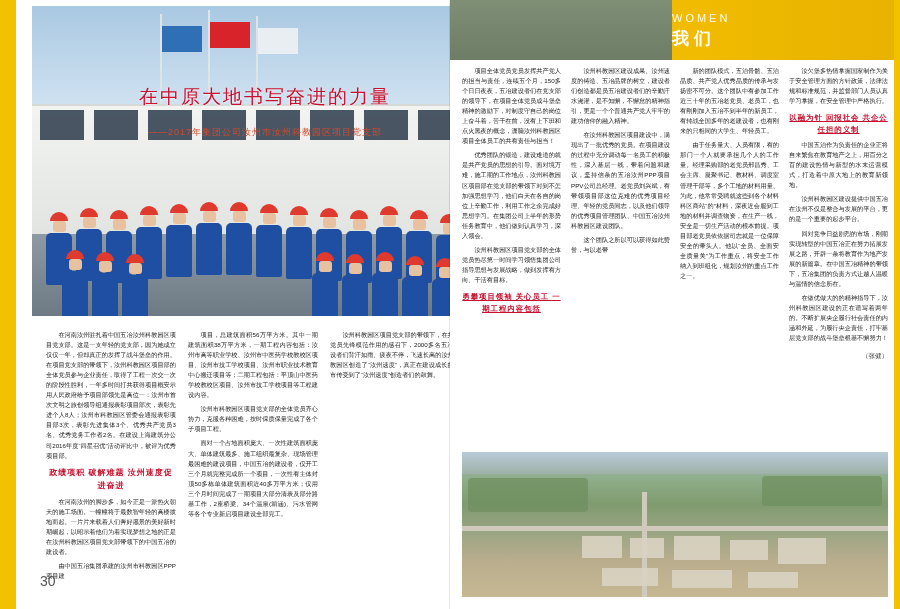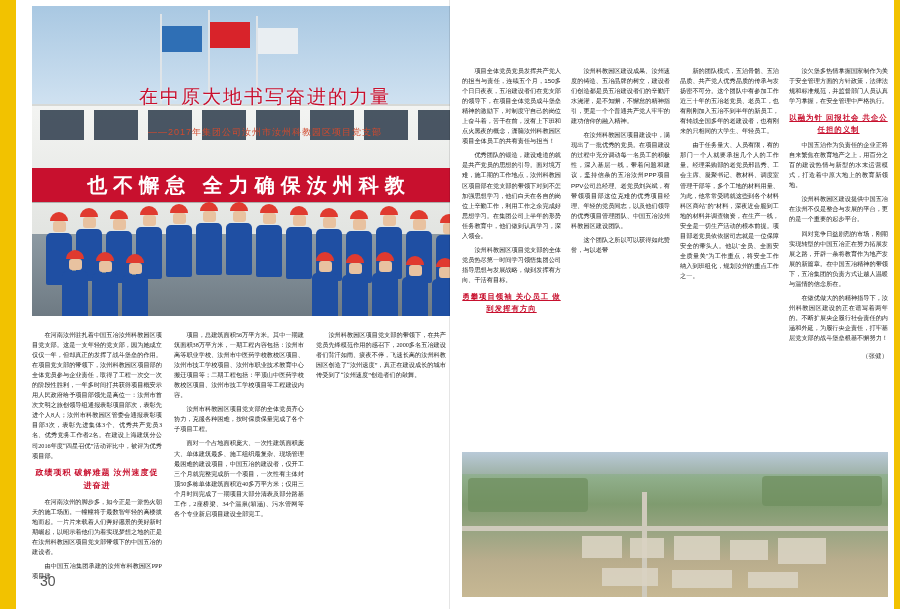--- a/index.html
+++ b/index.html
@@ -43,22 +43,22 @@
   .worker .helmet{width:18px;height:9px;border-radius:9px 9px 0 0;background:#e03a2f;margin:0 auto;}
   .worker .face{width:13px;height:11px;border-radius:3px;background:#e8c2a0;margin:0 auto;}
   .worker .body{width:26px;height:52px;background:#1f4fa3;border-radius:5px 5px 2px 2px;margin-top:1px;}
   
   .headline{position:absolute;left:16px;top:78px;width:434px;text-align:center;}
   .headline .t1{font-size:19px;font-weight:normal;color:#c8102e;letter-spacing:2px;
     text-shadow:0 1px 2px rgba(255,255,255,.85);}
   .headline .t2{margin-top:16px;font-size:9px;color:#d04a2e;letter-spacing:1px;}
 
   
-  .left-cols{position:absolute;left:16px;top:330px;width:414px;height:250px;
-    display:flex;gap:12px;font-family:Liberation Serif, serif;}
+  .left-cols{position:absolute;left:30px;top:330px;width:414px;height:250px;
+    display:flex;gap:12px;}
   .lcol{width:130px;font-size:6.2px;line-height:1.62;color:#222;text-align:justify;}
   .lcol p{margin:0 0 4px 0;text-indent:2em;}
   .sub-head{display:block;text-align:center;color:#c8102e;font-weight:bold;
     font-size:8px;letter-spacing:1px;margin:6px 0 4px;}
   .pagenum{position:absolute;left:24px;bottom:20px;font-size:14px;color:#555;}
 
   
   .right-page{position:absolute;left:450px;top:0;width:450px;height:609px;background:#fff;}
   .right-top{position:absolute;left:0;top:0;width:450px;height:60px;
     background:linear-gradient(90deg,#f2c200 0%,#f0bb00 55%,#e8b200 100%);}
@@ -107,23 +107,20 @@
           <div class="bld-windows">
             <i style="left:8px;"></i>
               <i style="left:62px;"></i>
               <i style="left:116px;"></i>
             <i style="left:170px;"></i>
               <i style="left:224px;"></i>
               <i style="left:278px;"></i>
             <i style="left:332px;"></i>
               <i style="left:386px;"></i>
           </div>
-          <div class="banner">
-            <span>也不懈怠 全力确保汝州科教</span>
-          </div>
         </div>
         <div class="ground"></div>
 
         <div class="crowd">
           <div class="worker" style="left:14px;top:56px;">
               <div class="helmet"></div>
               <div class="face"></div>
               <div class="body"></div>
             </div>
           <div class="worker" style="left:44px;top:52px;">
@@ -257,27 +254,32 @@
         </div>
       </div>
 
       <div class="pagenum">30</div>
     </div>
   </div>
 
   <div class="gutter"></div>
 
   <div class="right-page">
+    <div class="right-top">
+      <div class="rt-photoband"></div>
+      <div class="wm-en">WOMEN</div>
+      <div class="wm-cn">我们</div>
+    </div>
 
     <div class="right-cols">
       <div class="rcol">
         <p>项目全体党员党员发挥共产党人的担当与责任，连续五个月，150多个日日夜夜，五冶建设者们在党支部的领导下，在项目全体党员成斗堡垒精神的激励下，对制度守自己的岗位上奋斗着，苦干在前，没有上下班和点火黑夜的概念，潇脑汝州科教园区项目全体员工的共有责任与担当！</p>
         <p>优秀团队的锻造，建设难道的就是共产党员的思想的引导。面对境万难，施工期的工作地点，汝州科教园区项目部在党支部的带领下对到不怎加强思想学习，他们白天在各自的岗位上辛勤工作，利用工作之余完成好思想学习。在集团公司上半年的形势任务教育中，他们做到认真学习，深入领会。</p>
         <p>汝州科教园区项目党支部的全体党员热尽第一时间学习领悟集团公司指导思想与发展战略，做到发挥有方向、干活有目标。</p>
-        <span class="sub-head">勇攀项目领袖 关心员工 做到发挥有方向</span>
+        <span class="sub-head">勇攀项目领袖 关心员工 一期工程内容包括</span>
       </div>
       <div class="rcol">
         <p>汝州科教园区建设成果、汝州速度的铸造、五冶品牌的树立，建设者们创造都是员五冶建设者们的辛勤汗水浇灌，是不知懈，不懈怠的精神指引，更是一个个普通共产党人牢牢的建功信仰的融入精神。</p>
         <p>在汝州科教园区项目建设中，满现出了一批优秀的党员。在项目建设的过程中充分调动每一名员工的积极性，深入基层一线，带着问题和建议，坚持信条的五冶汝州PPP项目PPV公司总经理、老党员刘兴斌，有带领项目部这位克难的优秀项目经理、年轻的党员同志，以及他们领导的优秀项目管理团队、中国五冶汝州科教园区建设团队。</p>
         <p>这个团队之所以可以获得如此赞誉，与以老带</p>
       </div>
       <div class="rcol">
         <p>新的团队模式，五治骨骼、五治品质、共产党人优秀品质的传承与发扬密不可分。这个团队中有参加工作近三十年的五冶老党员、老员工，也有刚刚加入五冶不到半年的新员工，有转战全国多年的老建设者，也有刚来的只相同的大学生、年轻员工。</p>
         <p>由于任务量大、人员有限，有的那门一个人就要承担几个人的工作量。经理采购部的老党员邢昌秀、工会主席、凝聚书记、教材科、调度室管理干部等，多个工地的材料用量、为此，他常常受聘就这些到各个材料科区商站“的”材料，深夜近会服到工地的材料并调查物资，在生产一线，安全是一切生产活动的根本前提。项目部老党员依依据司志就是一位保障安全的带头人。他以“全员、全面安全质量关”为工作重点，将安全工作纳入到班组化，规划汝州的重点工作之一。</p>
       </div>

